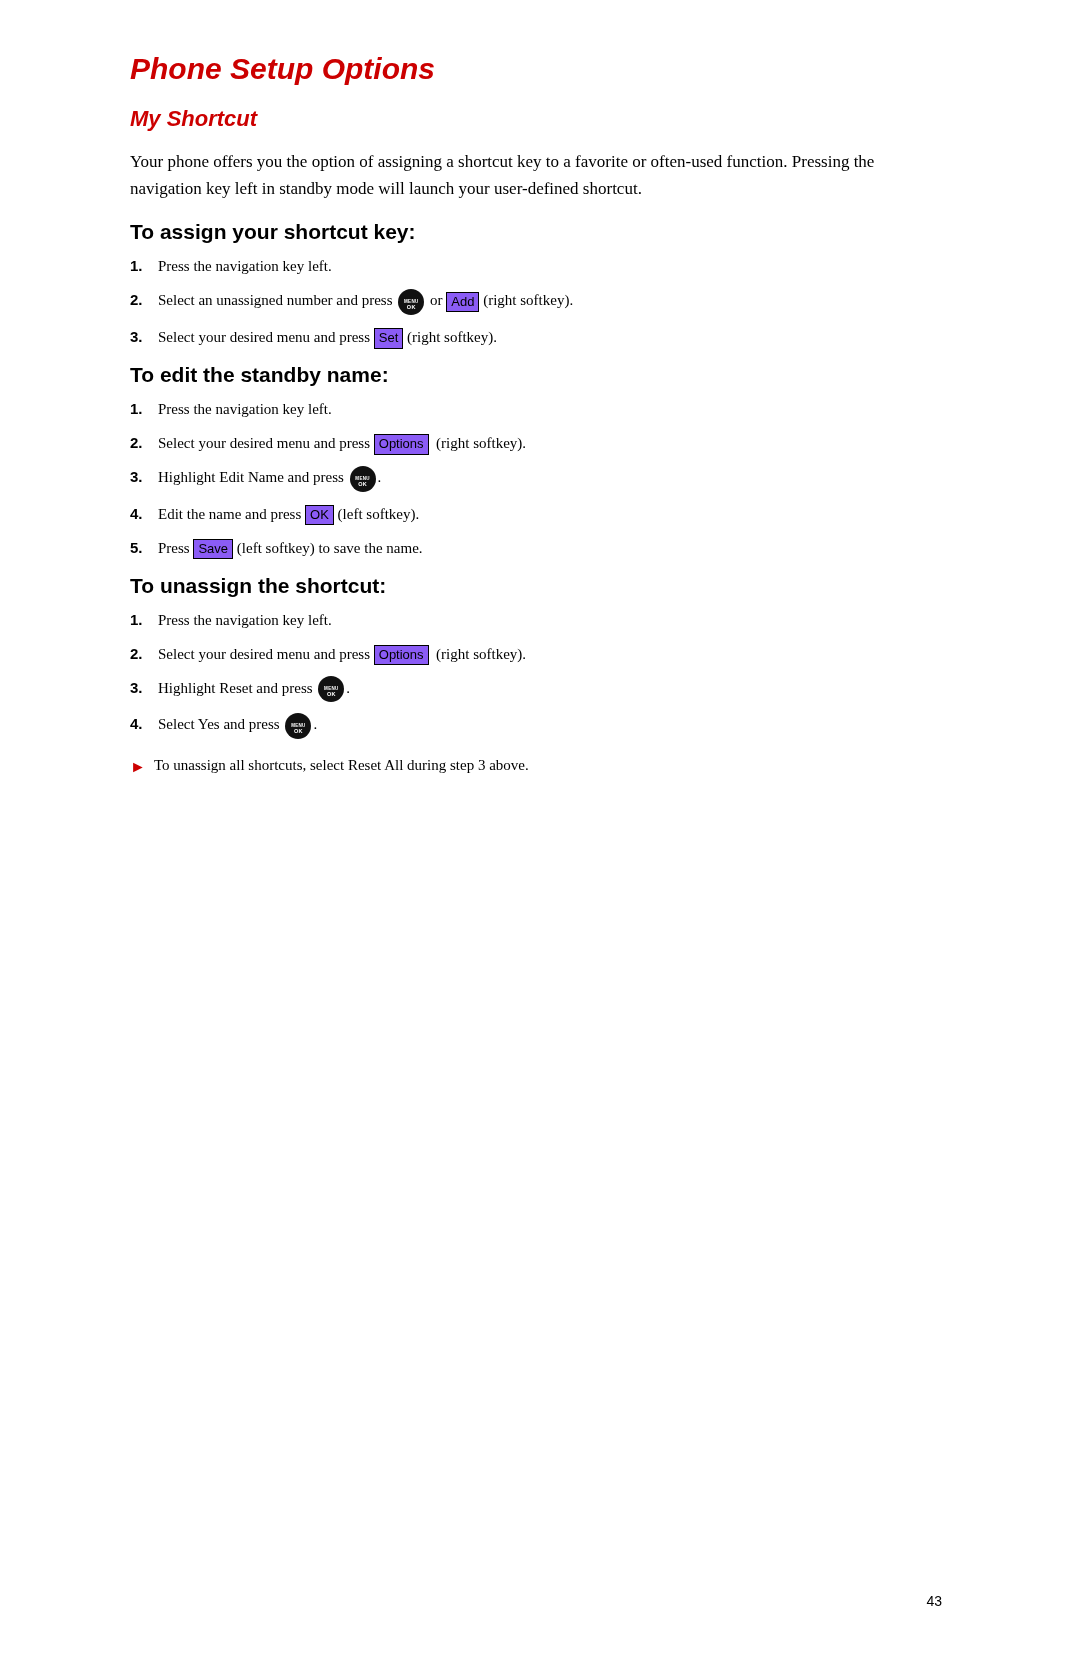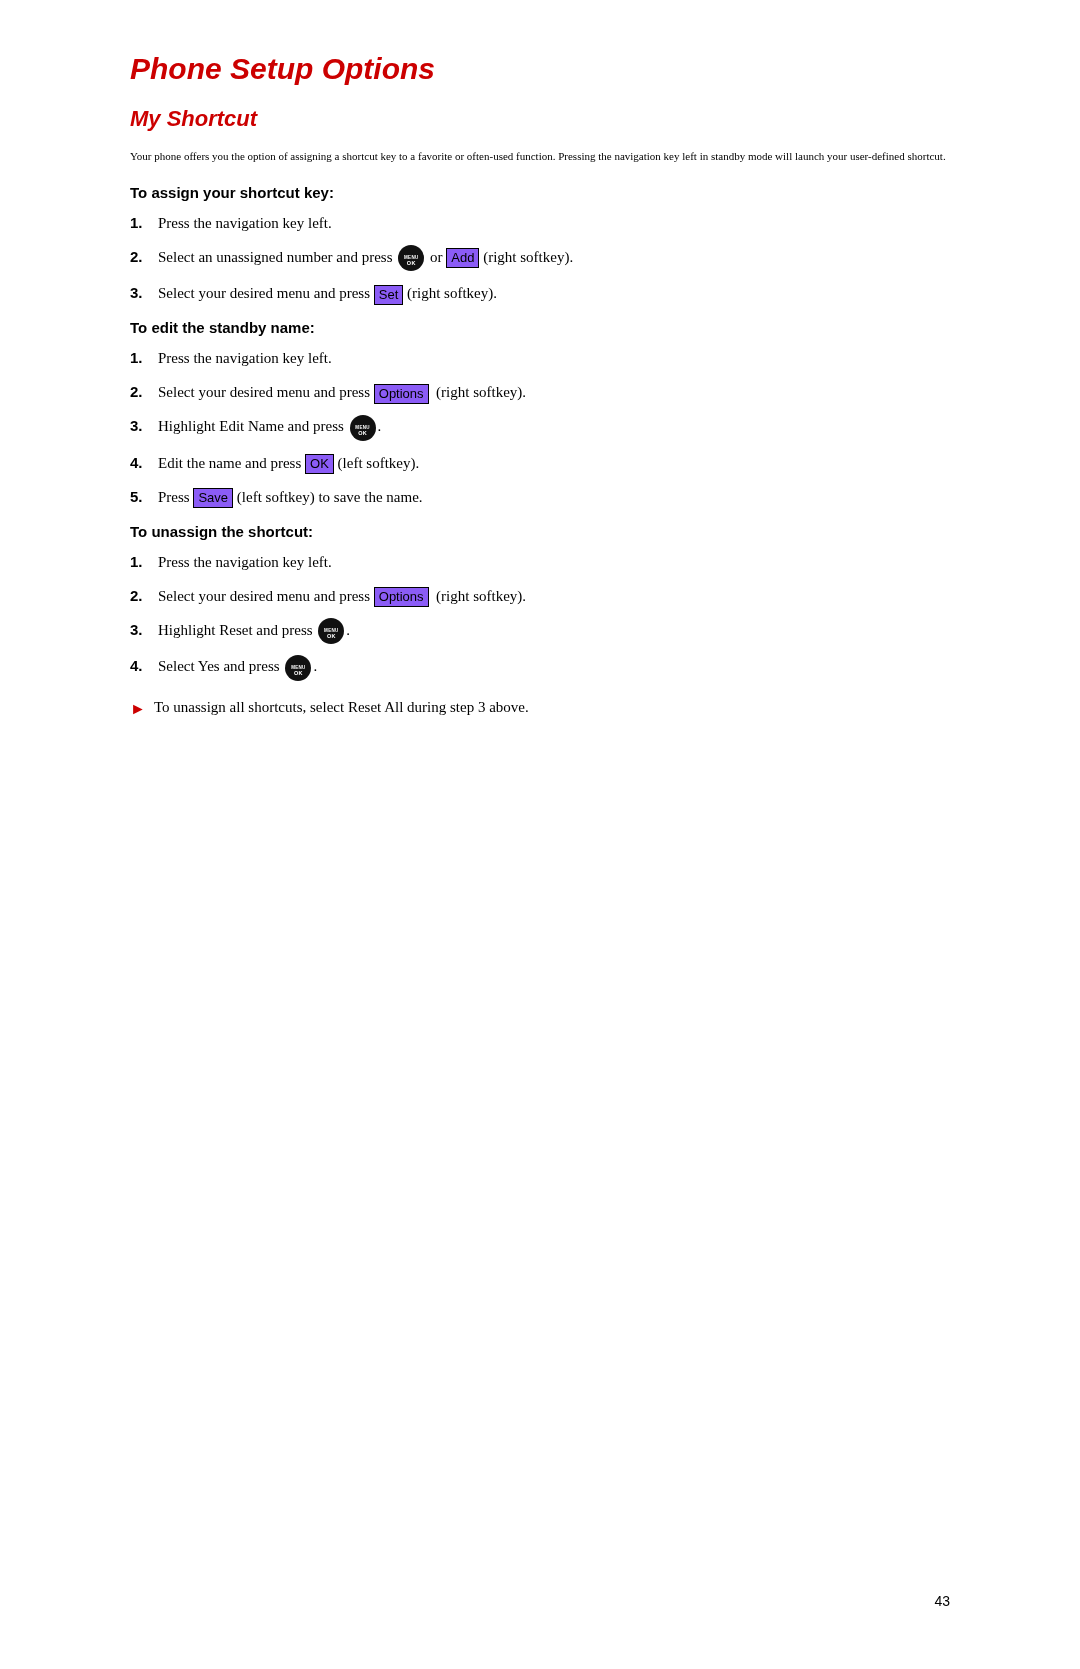--- a/index.html
+++ b/index.html
@@ -35,29 +35,29 @@
     .section-title {
       font-family: Arial, Helvetica, sans-serif;
       font-size: 22px;
       font-weight: 900;
       color: #cc0000;
       margin-bottom: 16px;
       font-style: italic;
     }
 
     .intro-text {
-      font-size: 11px;
+      font-size: 17px;
       line-height: 1.6;
       margin-bottom: 18px;
       color: #000;
     }
 
     .sub-heading {
       font-family: Arial, Helvetica, sans-serif;
-      font-size: 15px;
+      font-size: 21px;
       font-weight: 700;
       color: #000;
       margin-bottom: 10px;
       margin-top: 4px;
     }
 
     .numbered-list {
       list-style: none;
       margin-bottom: 14px;
       padding-left: 0;
@@ -155,21 +155,21 @@
       flex-shrink: 0;
     }
 
     .bullet-content {
       flex: 1;
     }
 
     .page-number {
       position: absolute;
       bottom: 60px;
-      right: 130px;
+      right: 138px;
       font-family: Arial, Helvetica, sans-serif;
       font-size: 14px;
       font-weight: 400;
       color: #000;
     }
 
     .section-block {
       margin-bottom: 6px;
     }
   </style>

